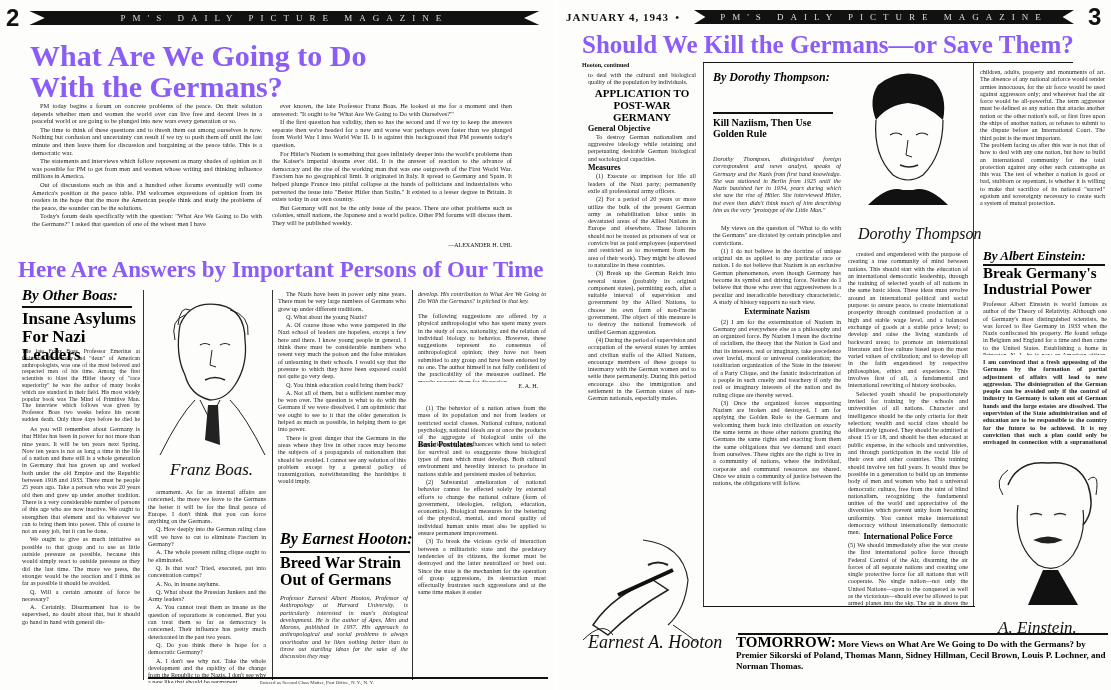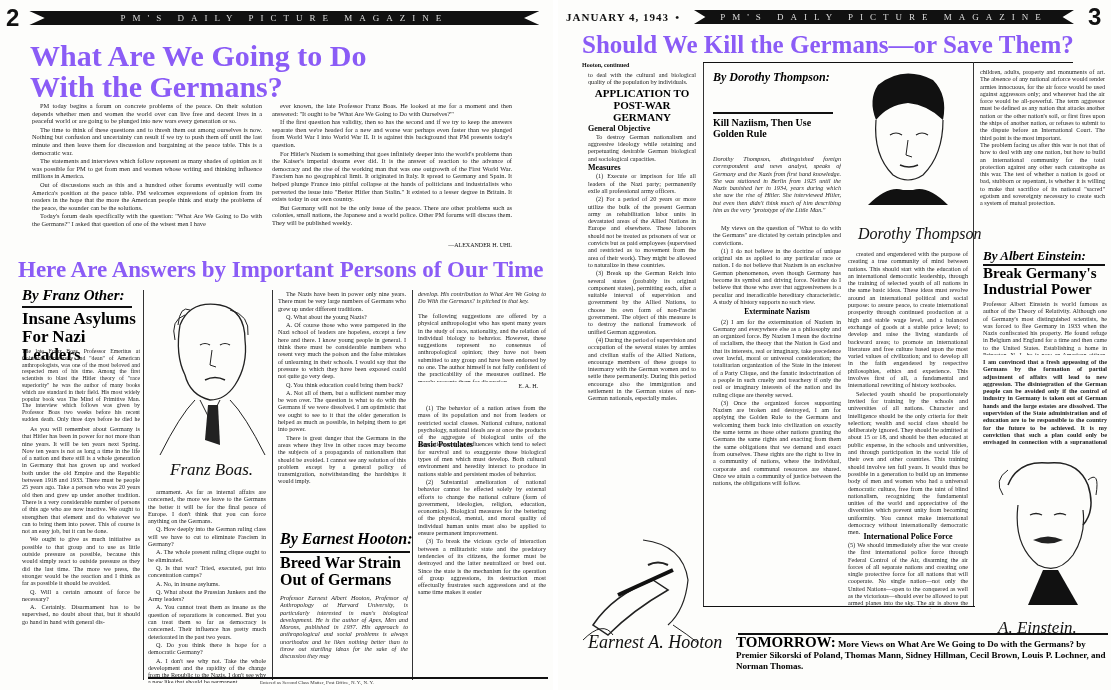--- a/index.html
+++ b/index.html
@@ -53,21 +53,21 @@
   <div class="col" style="left:272px; top:102px; width:240px; height:140px; font-size:6.4px; line-height:7.6px;">
     <p>ever known, the late Professor Franz Boas. He looked at me for a moment and then answered: "It ought to be 'What Are We Going to Do with Ourselves?'"</p>
     <p>If the first question has validity, then so has the second and if we try to keep the answers separate then we're headed for a new and worse war perhaps even faster than we plunged from World War I into World War II. It is against this background that PM presents today's question.</p>
     <p>For Hitler's Nazism is something that goes infinitely deeper into the world's problems than the Kaiser's imperial dreams ever did. It is the answer of reaction to the advance of democracy and the rise of the working man that was one outgrowth of the First World War. Fascism has no geographical limit. It originated in Italy. It spread to Germany and Spain. It helped plunge France into pitiful collapse at the hands of politicians and industrialists who perverted the issue into "Better Hitler than Stalin." It existed to a lesser degree in Britain. It exists today in our own country.</p>
     <p>But Germany will not be the only issue of the peace. There are other problems such as colonies, small nations, the Japanese and a world police. Other PM forums will discuss them. They will be published weekly.</p>
   </div>
   <div class="sig-text" style="left:400px; top:242px; width:112px;">—ALEXANDER H. UHL</div>
 
   <div class="headline" style="position:absolute; left:18px; top:258px; width:520px; font-size:23px; white-space:nowrap;">Here Are Answers by Important Persons of Our Time</div>
 
-  <div class="byline" style="position:absolute; left:22px; top:287px; font-size:15px;">By Franz Other:</div>
+  <div class="byline" style="position:absolute; left:22px; top:287px; font-size:15px;">By Other Boas:</div>
   <div class="rule" style="left:22px; top:306px; width:110px; height:2px;"></div>
   <div class="subhead" style="position:absolute; left:22px; top:310px; width:125px; font-size:17px;">Insane Asylums For Nazi Leaders</div>
   <div class="col ital" style="left:22px; top:348px; width:118px; height:75px; font-size:5.8px; line-height:6.8px;">The late Franz Boas, Professor Emeritus at Columbia University and "dean" of American anthropologists, was one of the most beloved and respected men of his time. Among the first scientists to blast the Hitler theory of "race superiority" he was the author of many books which are standard in their field. His most widely popular book was The Mind of Primitive Man. The interview which follows was given by Professor Boas two weeks before his recent sudden death. Only three days before he died he returned the corrected copy of the interview as it appears below. It was the last interview he gave.</div>
   <div class="col" style="left:22px; top:425px; width:118px; height:255px;">
     <p>As you will remember about Germany is that Hitler has been in power for not more than nine years. It will be ten years next Spring. Now ten years is not as long a time in the life of a nation and there still is a whole generation in Germany that has grown up and worked both under the old Empire and the Republic between 1918 and 1933. There must be people 25 years ago. Take a person who was 20 years old then and grew up under another tradition. There is a very considerable number of persons of this age who are now inactive. We ought to strengthen that element and do whatever we can to bring them into power. This of course is not an easy job, but it can be done.</p>
     <p>We ought to give as much initiative as possible to that group and to use as little outside pressure as possible, because this would simply react to outside pressure as they did the last time. The more we press, the stronger would be the reaction and I think as far as possible it should be avoided.</p>
     <p>Q. Will a certain amount of force be necessary?</p>
     <p>A. Certainly. Disarmament has to be supervised, no doubt about that, but it should go hand in hand with general dis-</p>
   </div>
   <div class="vrule" style="left:143px; top:290px; height:390px;"></div>

